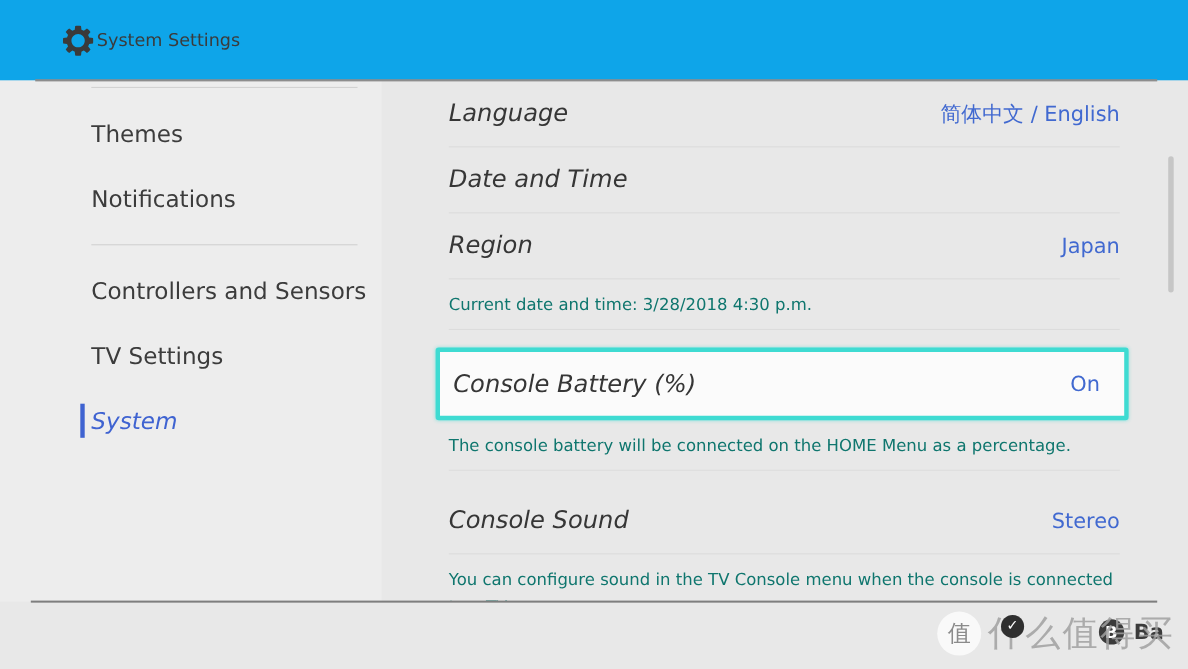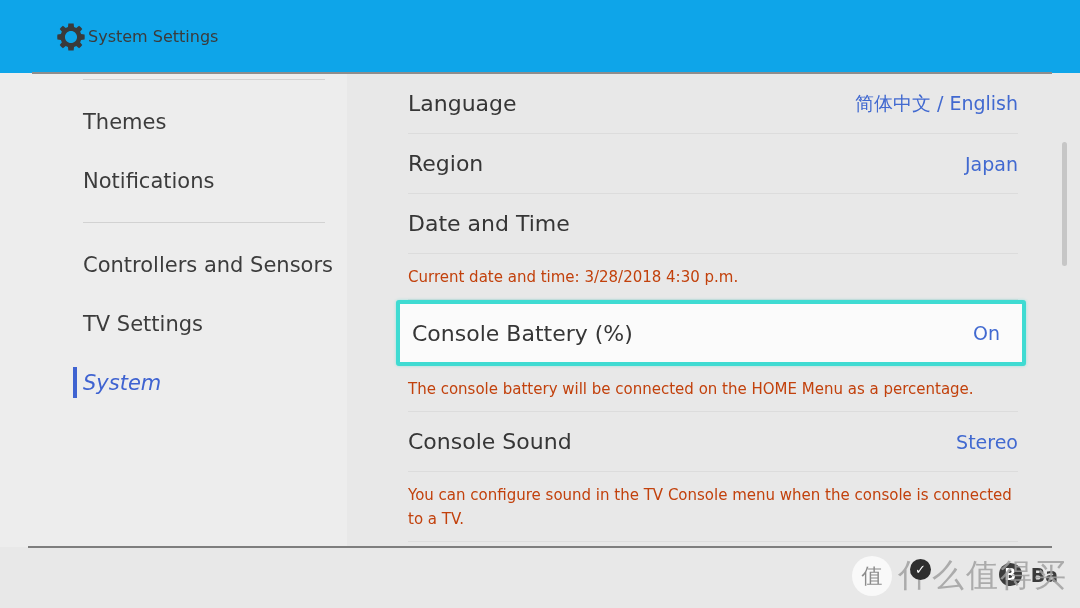--- a/index.html
+++ b/index.html
@@ -97,30 +97,31 @@
     height: 60px;
     display: flex;
     align-items: center;
     justify-content: space-between;
     border-bottom: 1px solid #dcdcdc;
     box-sizing: border-box;
   }
   .row .label {
     font-size: 22px;
     color: #363636;
+    font-style: italic;
   }
   .row .value {
     font-size: 19px;
     color: #4169d0;
   }
   .desc {
-    margin: 0 62px 0 61px;
+    margin: 0 62px 16px 61px;
     padding: 11px 0 10px 0;
     font-size: 15px;
-    color: #c2410c;
+    color: #0f766e;
     line-height: 24px;
     border-bottom: 1px solid #dcdcdc;
   }
 
   
   .row.selected {
     margin: 0 54px 0 49px;
     height: 66px;
     background: #fbfbfb;
     border: 4px solid #3fdbd2;
@@ -296,26 +297,26 @@
     </div>
 </div>
 
 <div id="main">
   <div id="main-list">
       <div class="row">
         <span class="label">Language</span>
         <span class="value">简体中文 / English</span>
       </div>
       <div class="row">
+        <span class="label">Date and Time</span>
+        <span class="value"></span>
+      </div>
+      <div class="row">
         <span class="label">Region</span>
         <span class="value">Japan</span>
-      </div>
-      <div class="row">
-        <span class="label">Date and Time</span>
-        <span class="value"></span>
       </div>
       <div class="desc">Current date and time: 3/28/2018 4:30 p.m.</div>
       <div class="row selected">
         <span class="label">Console Battery (%)</span>
         <span class="value">On</span>
       </div>
       <div class="desc">The console battery will be connected on the HOME Menu as a percentage.</div>
       <div class="row">
         <span class="label">Console Sound</span>
         <span class="value">Stereo</span>

